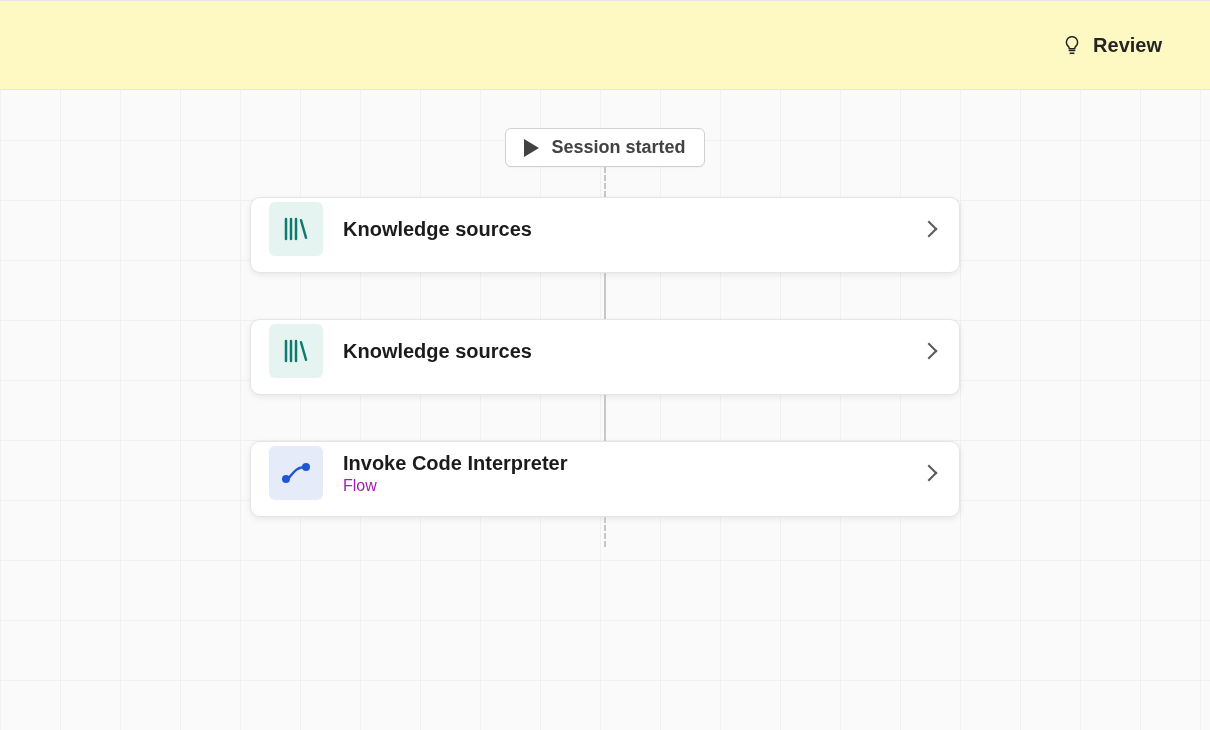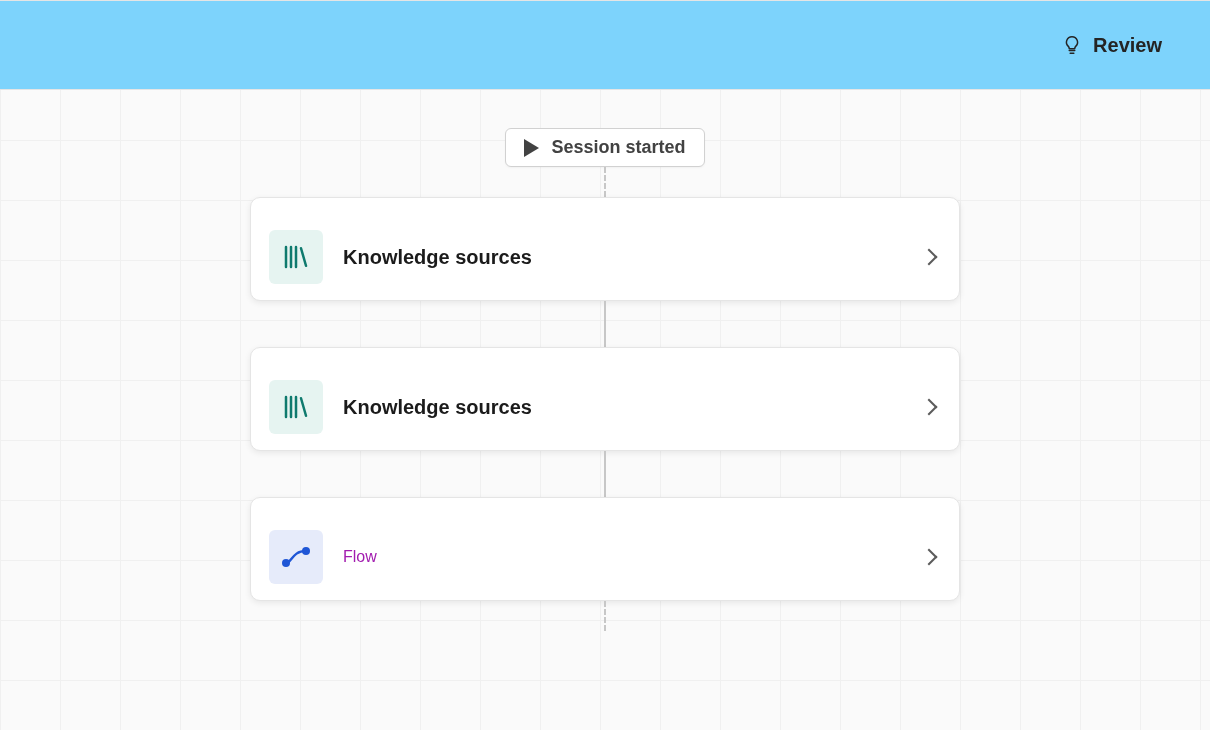--- a/index.html
+++ b/index.html
@@ -13,21 +13,21 @@
   
   .toolbar {
     height: 90px;
     border-top: 1px solid #e5e5e5;
     border-bottom: 1px solid #e5e5e5;
     display: flex;
     align-items: center;
     justify-content: flex-end;
     padding: 0 48px;
     gap: 36px;
-    background: #7dd3fc;
+    background: #fef9c3;
   }
   .toolbar-item {
     display: flex;
     align-items: center;
     gap: 10px;
     font-size: 20px;
     font-weight: 600;
     cursor: pointer;
   }
   .toolbar-item.review { color: #242424; }
@@ -103,21 +103,21 @@
   
   .node {
     width: 100%;
     background: #fff;
     border: 1px solid #e5e5e5;
     border-radius: 10px;
     box-shadow: 0 2px 6px rgba(0,0,0,0.08);
     display: flex;
     align-items: center;
     gap: 20px;
-    padding: 32px 24px 16px 18px;
+    padding: 4px 24px 16px 18px;
     cursor: pointer;
   }
   .node .icon-tile {
     width: 54px; height: 54px;
     border-radius: 6px;
     display: flex;
     align-items: center;
     justify-content: center;
     flex-shrink: 0;
   }
@@ -210,20 +210,21 @@
 
     <div class="node">
       <div class="icon-tile tile-blue">
         <svg class="icon" width="32" height="32" viewBox="0 0 32 32">
           <path d="M6 22 C 12 22, 12 10, 26 10" fill="none" stroke="#1f56d6" stroke-width="2.4" stroke-linecap="round"></path>
           <circle cx="6" cy="22" r="4" fill="#1f56d6"></circle>
           <circle cx="26" cy="10" r="4" fill="#1f56d6"></circle>
         </svg>
       </div>
       <div class="labels">
+        <div class="title">Invoke Code Interpreter</div>
         <div class="subtitle">Flow</div>
       </div>
       <span class="chevron-right"></span>
     </div>
 
     <div class="gap-dashed"></div>
 
 
   </div>
 </div>

